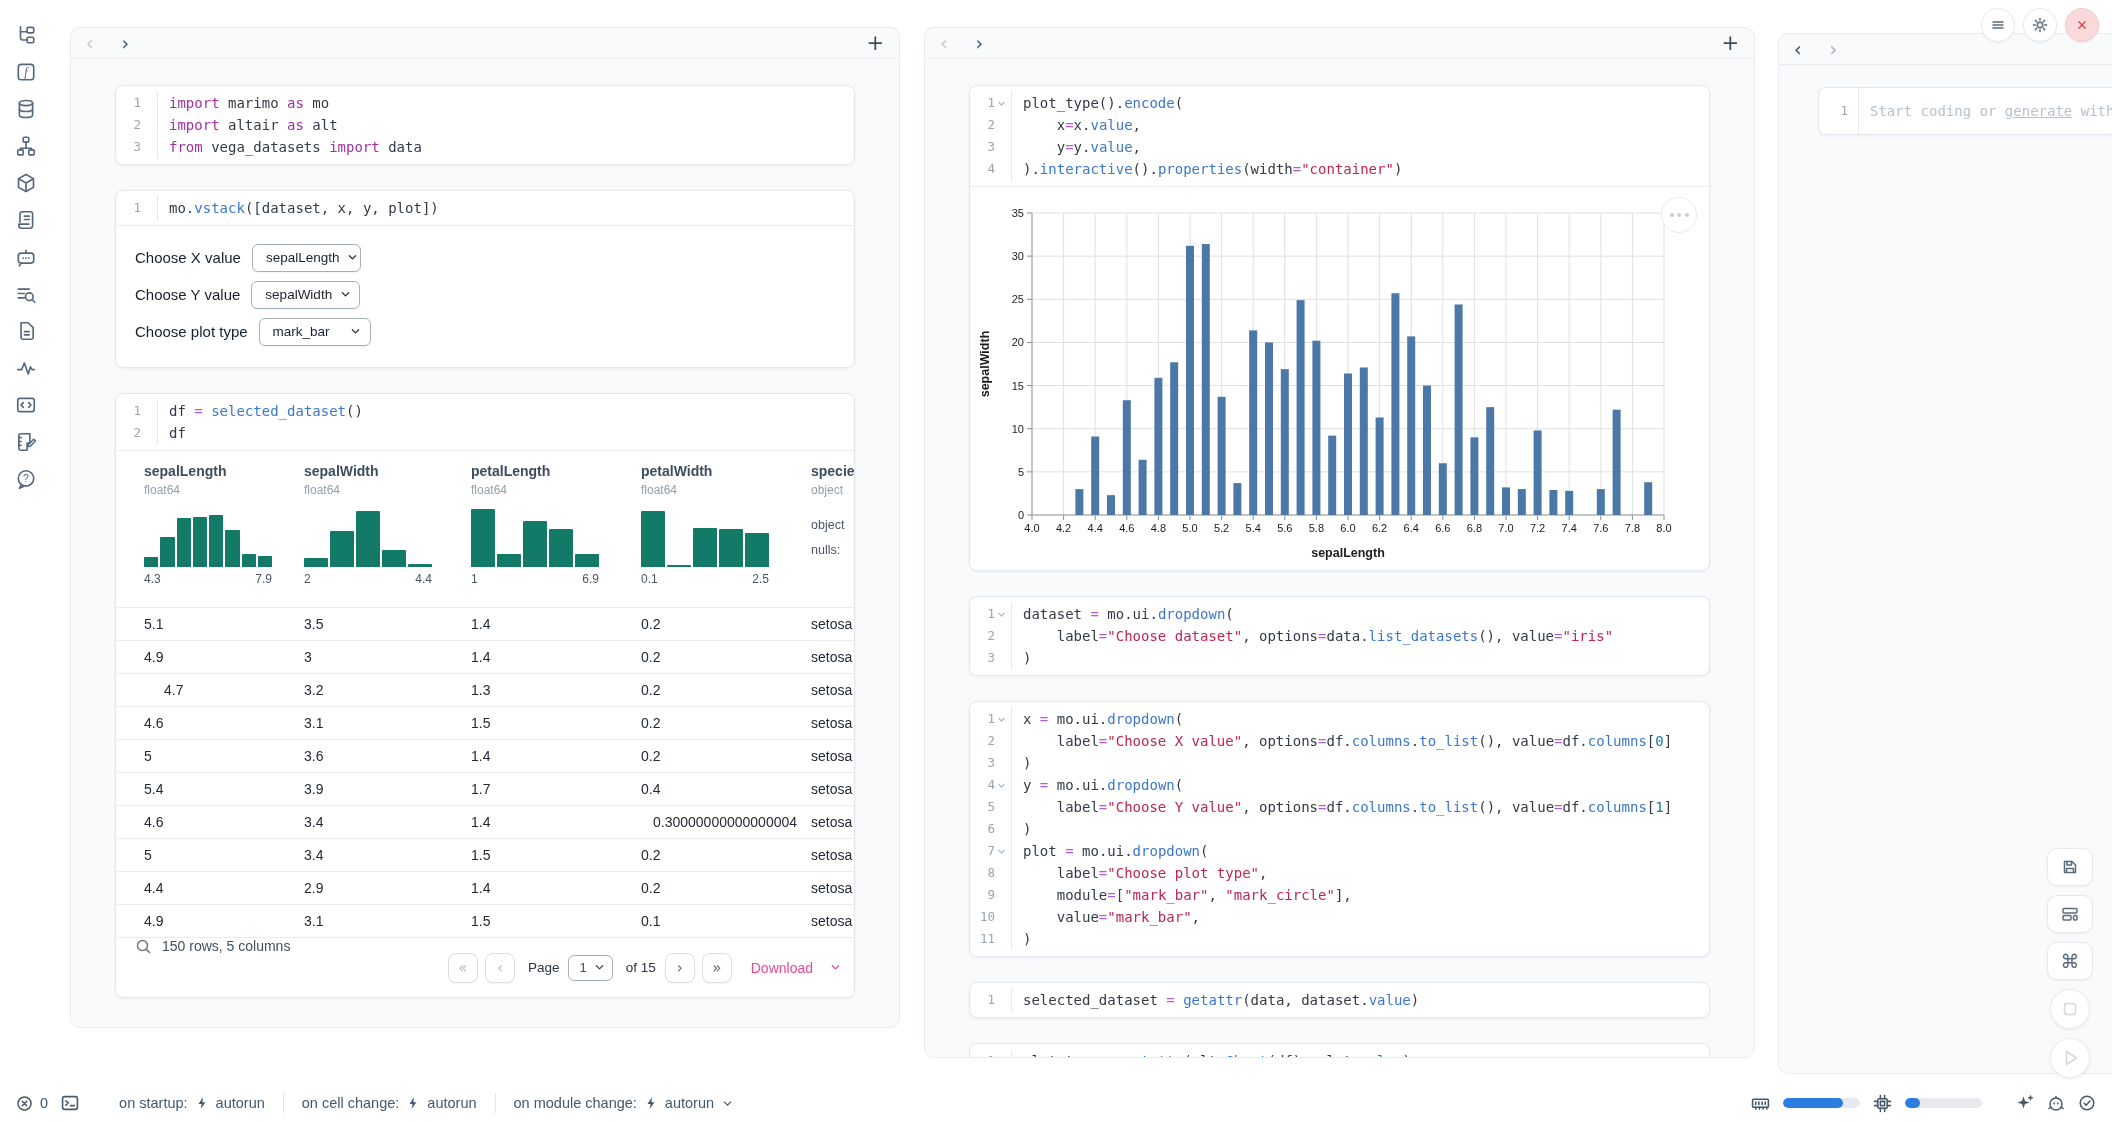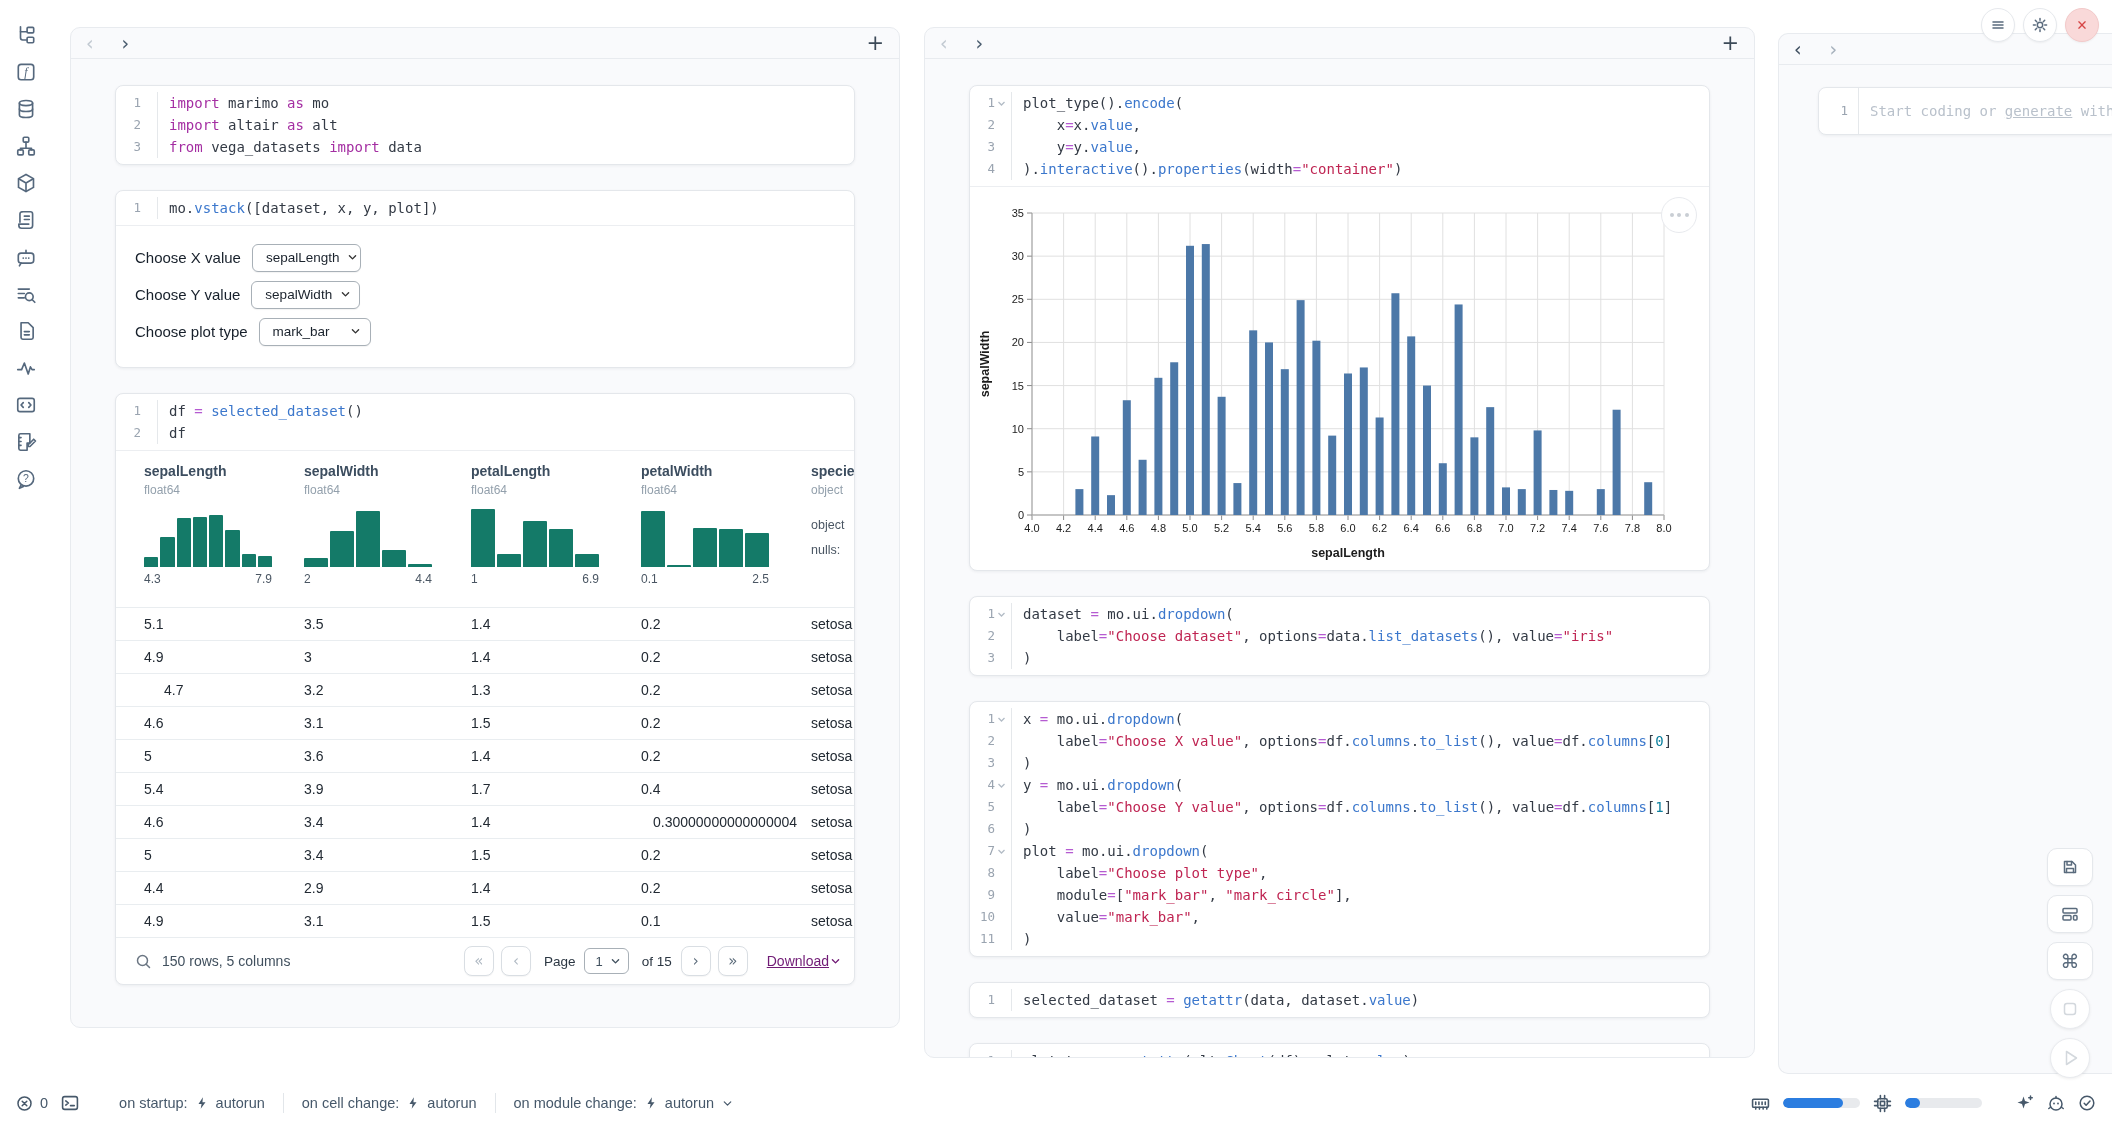--- a/index.html
+++ b/index.html
@@ -59,31 +59,31 @@
   .tbl-header { position:relative; height:156px; }
   .tbl-col { position:absolute; top:12px; }
   .col-name { font-weight:700; color:#3c4d5f; font-size:14px; white-space:nowrap; }
   .col-dtype { color:#93a0ac; font-size:12px; margin-top:4px; }
   .hist { width:128px; height:60px; display:flex; align-items:flex-end; gap:2px; margin-top:10px; }
   .hist .hbar { flex:1; border-radius:1px 1px 0 0; }
   .range { width:128px; display:flex; justify-content:space-between; font-size:12px; color:#4a5663; margin-top:5px;gap:40px; }
   .col-meta { font-size:12.5px; color:#4a5663; margin-top:16px; line-height:25px; white-space:nowrap; }
   .tbl-row { position:relative; height:33px; border-top:1px solid #e9edf0; }
   .tbl-row span { position:absolute; line-height:33px; white-space:nowrap; }
-  .tbl-footer { border-top:1px solid #e9edf0; height:47px; display:flex; align-items:center; padding:0 13px 0 19px; color:#41505e; }
+  .tbl-footer { border-top:1px solid #e9edf0; height:60px; display:flex; padding:0 13px 0 19px; color:#41505e; }
   .tbl-footer .summary { margin-left:10px; font-size:14px; }
   .pager { margin-left:auto; display:flex; align-items:center; gap:7px; }
   .pg-btn { width:30px; height:30px; border:1px solid #d9dee3; border-radius:8px; background:#fff;
     display:flex; align-items:center; justify-content:center; color:#5b6b7a; font-size:15px;
     box-shadow:0 1px 1px rgba(0,0,0,.04); cursor:pointer; font-family:"DejaVu Sans",sans-serif; }
   .pg-btn.dim { color:#aeb8c2; }
   .page-label { font-size:13.5px; color:#2b3642; margin:0 2px 0 6px; }
   .page-select { height:26px; border:1px solid #a8b0b7; border-radius:6px; background:#fff; padding:0 7px 0 10px;
     display:flex; align-items:center; gap:7px; font-size:13px; cursor:pointer; }
-  .download { color:#701a75; font-size:14px; display:flex; align-items:center; gap:1px; margin-left:12px; cursor:pointer;text-decoration:underline; }
+  .download { color:#ec4899; font-size:14px; display:flex; align-items:center; gap:17px; margin-left:12px; cursor:pointer; }
 
   
   .chart-out { position:relative; height:384px; }
   .chart-menu { position:absolute; top:10px; right:12px; width:36px; height:36px; border-radius:50%;
     border:1px solid #e8eaee; background:#fff; display:flex; gap:3.5px; align-items:center; justify-content:center; cursor:pointer; }
   .chart-menu i { width:4px; height:4px; border-radius:50%; background:#c9ced4; }
 
   
   .ai-cell { margin:22px 0 0 39px; width:300px; background:#fff; border:1px solid #e4e7eb;
     border-radius:8px; box-shadow:0 1px 3px rgba(20,30,50,.06); overflow:hidden; }

